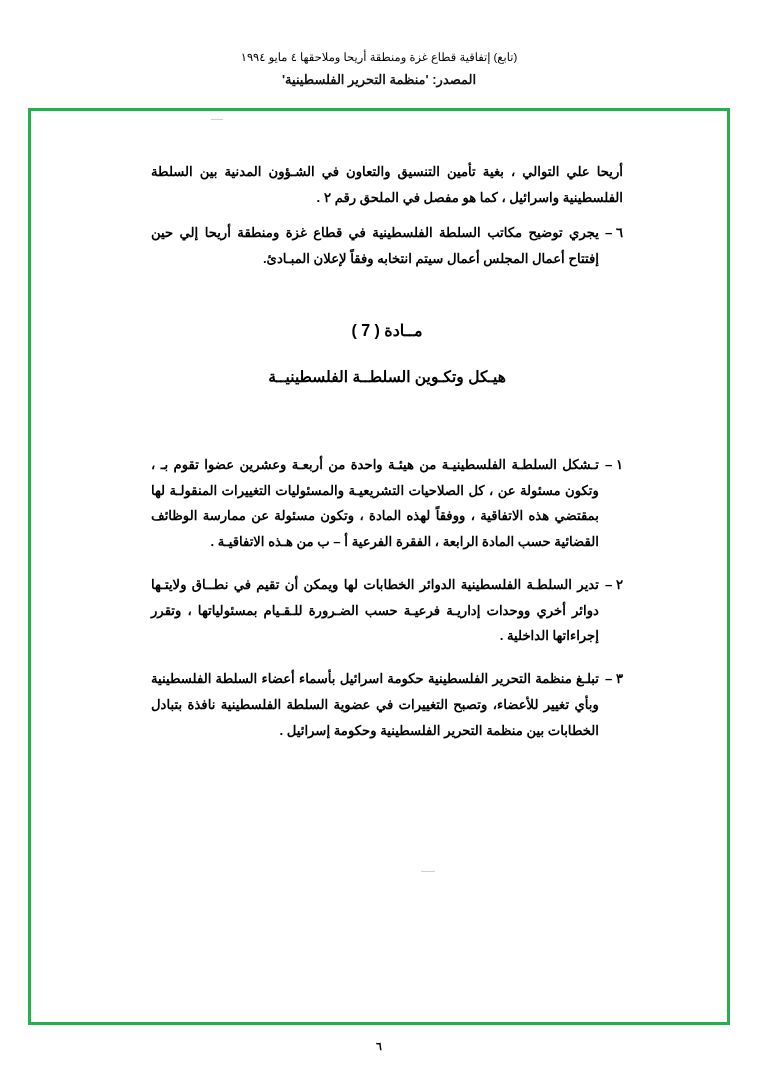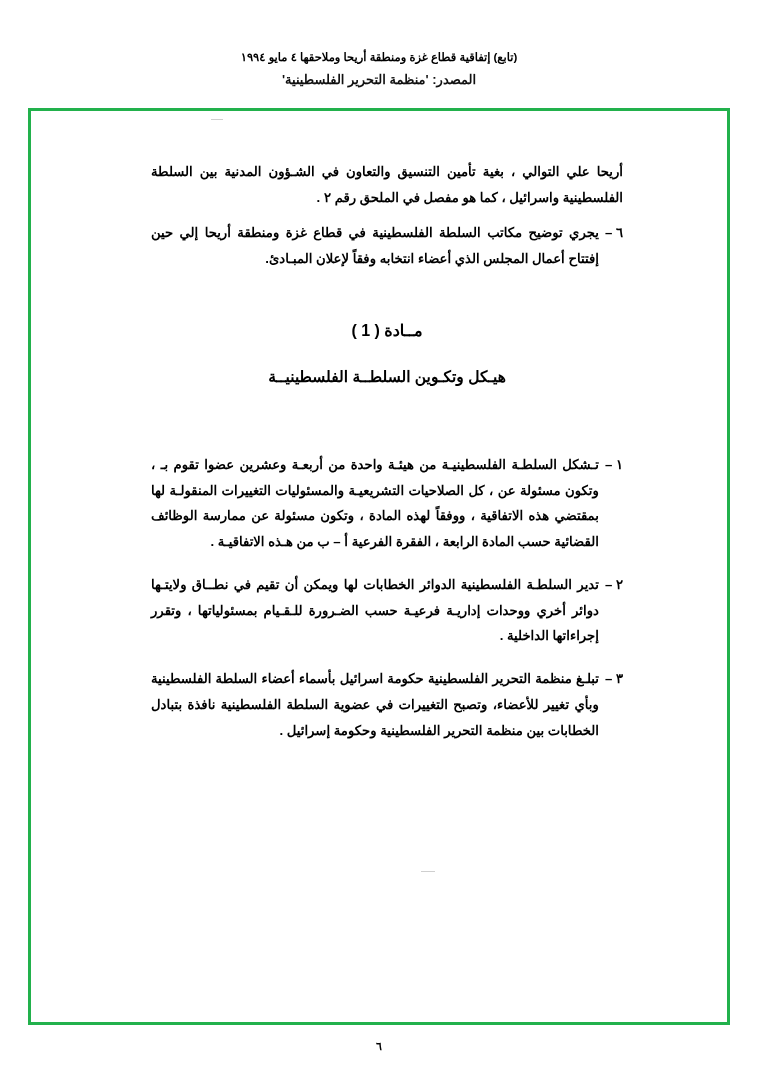--- a/index.html
+++ b/index.html
@@ -20,21 +20,21 @@
     height: 1078px;
     position: relative;
     box-sizing: border-box;
   }
   .header {
     text-align: center;
     padding-top: 50px;
   }
   .header-title {
     font-size: 11.5px;
-    font-weight: bold;
+    font-weight: normal;
     letter-spacing: 0.2px;
     font-family: "Liberation Sans", sans-serif;
     line-height: 1.3;
   }
   .header-source {
     font-size: 13px;
     font-weight: bold;
     margin-top: 7px;
     font-family: "Liberation Sans", sans-serif;
     color: #111;
@@ -143,26 +143,26 @@
     <div class="speck" style="left:390px; top:760px; width:14px; height:1px;"></div>
 
     <div class="content">
 
       <p class="para cont">أريحا علي التوالي ،  بغية تأمين التنسيق والتعاون في الشـؤون المدنية بين السلطة الفلسطينية واسرائيل ،  كما هو مفصل في الملحق رقم ٢ .</p>
 
       <div class="spacer-sm"></div>
 
       <div class="list-item">
         <div class="list-num">٦ –</div>
-        <div class="list-body">يجري توضيح مكاتب السلطة الفلسطينية في قطاع غزة ومنطقة أريحا إلي حين إفتتاح أعمال المجلس الذي أعضاء انتخابه وفقاً لإعلان المبـادئ.</div>
+        <div class="list-body">يجري توضيح مكاتب السلطة الفلسطينية في قطاع غزة ومنطقة أريحا إلي حين إفتتاح أعمال المجلس أعمال سيتم انتخابه وفقاً لإعلان المبـادئ.</div>
       </div>
 
       <div class="spacer-lg"></div>
 
-      <div class="article-title">مــادة  ( 1 )</div>
+      <div class="article-title">مــادة  ( 7 )</div>
       <div class="article-sub">هيـكل وتكـوين السلطــة الفلسطينيــة</div>
 
       <div class="spacer-lg"></div>
       <div class="spacer-md"></div>
 
       <div class="list-item">
         <div class="list-num">١ –</div>
         <div class="list-body">تـشكل السلطـة الفلسطينيـة من هيئـة واحدة من أربعـة وعشرين عضوا تقوم بـ ،  وتكون مسئولة عن ،  كل الصلاحيات التشريعيـة والمسئوليات التغييرات المنقولـة لها بمقتضي هذه الاتفاقية ،   ووفقاً لهذه المادة ،  وتكون مسئولة عن ممارسة الوظائف القضائية حسب المادة الرابعة ،  الفقرة الفرعية  أ  –  ب  من هـذه الاتفاقيـة .</div>
       </div>
 

